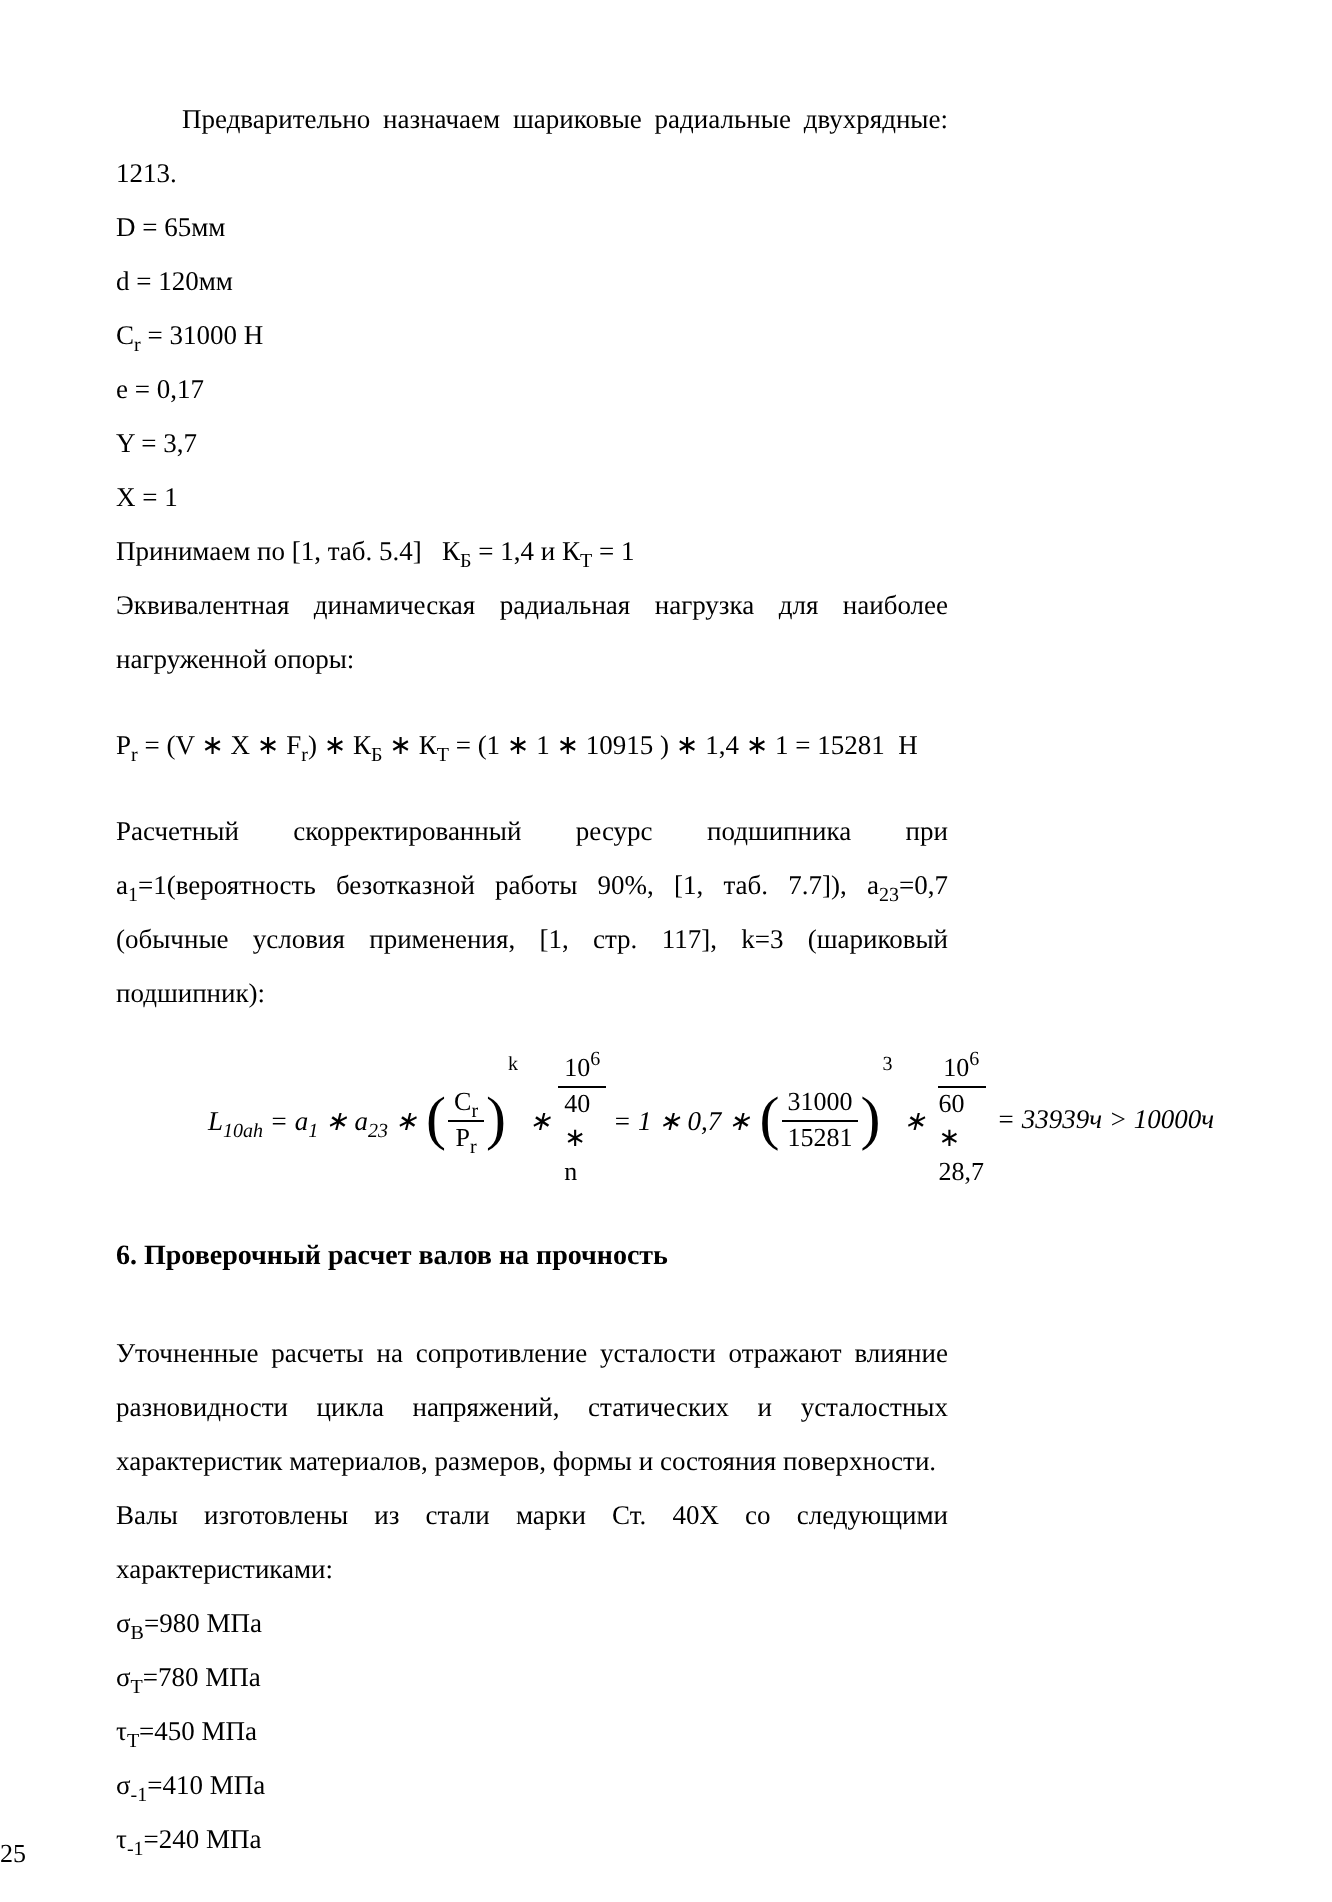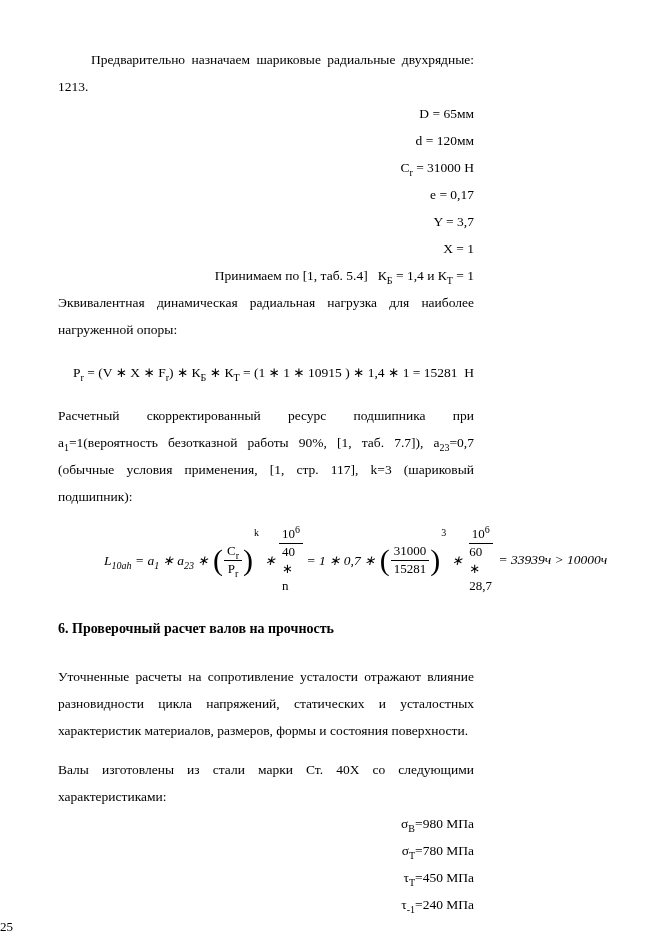--- a/index.html
+++ b/index.html
@@ -11,24 +11,24 @@
   .page {
     position: relative;
     width: 532px; height: 951px;
     box-sizing: border-box;
     padding: 46px 58px 0 58px;
     color: #000;
     font-size: 13.5px;
   }
   .para { margin: 0; line-height: 27px; text-align: justify; }
   .indent { text-indent: 33px; }
-  .pline { line-height: 27px; white-space: pre-wrap; text-align: right; }
+  .pline { line-height: 27px; white-space: pre-wrap; }
   .mt16 { margin-top: 16px; }
   .mt5 { margin-top: 5px; }
-  .mt12 { margin-top: 12px; }
+  .mt12 { margin-top: 0; }
   sub, sup { font-size: 10px; line-height: 0; }
   .formula {
     display: flex; align-items: center;
     margin: 16px 0 0 46px;
     line-height: normal;
   }
   .fpart { white-space: pre; font-style: italic; }
   .frac {
     display: inline-flex; flex-direction: column; align-items: center;
     font-size: 13px; line-height: 1.3;
@@ -100,17 +100,18 @@
   </div>
 
   <h2 class="heading">6. Проверочный расчет валов на прочность</h2>
 
   <p class="para mt5">Уточненные расчеты на сопротивление усталости отражают влияние разновидности цикла напряжений, статических и усталостных характеристик материалов, размеров, формы и состояния поверхности.</p>
   <p class="para mt12">Валы изготовлены из стали марки Ст. 40Х со следующими характеристиками:</p>
 
   <div class="pline"><span>σ</span><sub>В</sub><span>=980 МПа</span></div>
   <div class="pline"><span>σ</span><sub>Т</sub><span>=780 МПа</span></div>
   <div class="pline"><span>τ</span><sub>Т</sub><span>=450 МПа</span></div>
+  <div class="pline"><span>σ</span><sub>-1</sub><span>=410 МПа</span></div>
   <div class="pline"><span>τ</span><sub>-1</sub><span>=240 МПа</span></div>
 
   <div class="pagenum">25</div>
 
 </div>
 
 </body></html>

